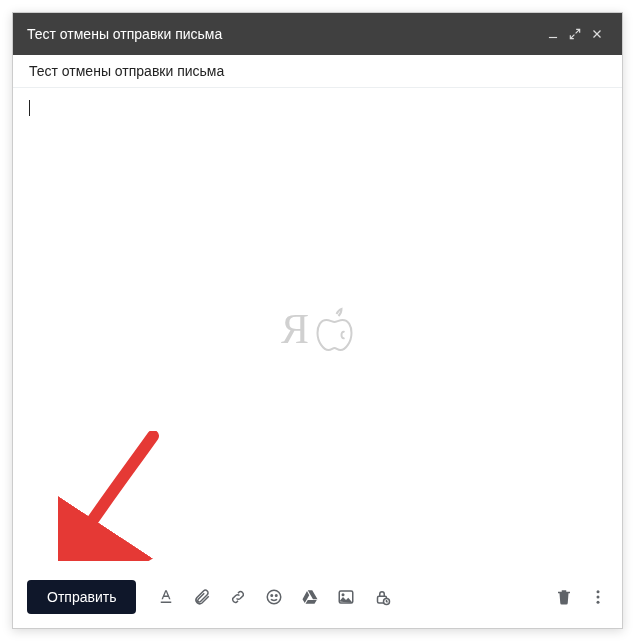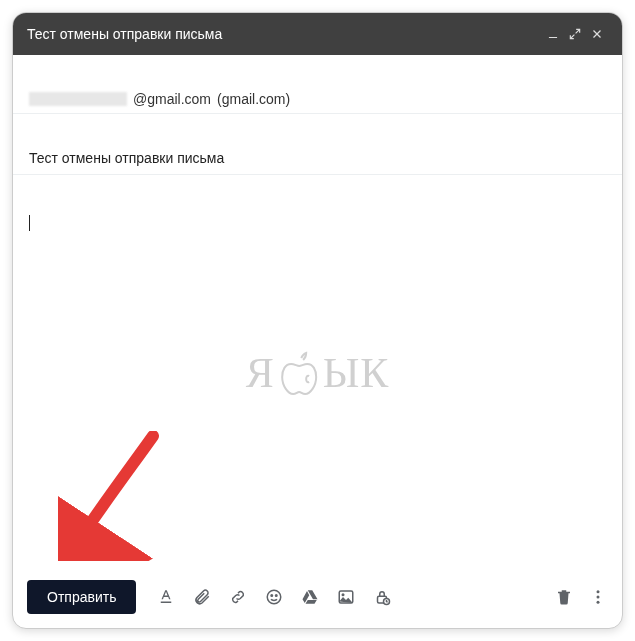--- a/index.html
+++ b/index.html
@@ -8,27 +8,26 @@
     background: #fff;
     width: 635px;
     height: 641px;
     overflow: hidden;
     position: relative;
   }
   .window {
     position: absolute;
     top: 12px; left: 12px; right: 12px; bottom: 12px;
     border: 1px solid #ccc;
-    border-radius: 14px;
+    border-radius: 0;
     overflow: hidden;
     display: flex;
     flex-direction: column;
     box-shadow: 0 2px 10px rgba(0,0,0,0.15);
     background: #fff;
-    gap: 28px;
   }
   .titlebar {
     background: #404040;
     color: #fff;
     display: flex;
     align-items: center;
     padding: 10px 14px;
     font-size: 14px;
   }
   .titlebar .title { flex: 1; }
@@ -145,40 +144,34 @@
         </svg>
     </div>
     <div class="ctrl">
       <svg viewBox="0 0 24 24" fill="none" stroke="currentColor" stroke-width="2">
           <line x1="6" y1="6" x2="18" y2="18"></line>
           <line x1="6" y1="18" x2="18" y2="6"></line>
         </svg>
     </div>
   </div>
 
-  <div class="to-row">
-    <span class="redacted"></span>
-    <span>@gmail.com</span>
-    <span>(gmail.com)</span>
-  </div>
 
   <div class="subject-row">
     <span>Тест отмены отправки письма</span>
   </div>
 
   <div class="body-area">
     <div class="cursor"></div>
     <div class="watermark">
       <span>Я</span>
       <svg viewBox="0 0 40 46" fill="none" stroke="#d0d0d0" stroke-width="2">
         <path d="M22 8 C24 4 27 3 27 3 C27 3 27 7 24 10"></path>
         <path d="M12 14 C6 14 3 20 3 27 C3 36 9 44 14 44 C17 44 18 42 20 42 C22 42 23 44 26 44 C31 44 37 36 37 27 C37 20 34 14 28 14 C25 14 22 16 20 16 C18 16 15 14 12 14 Z"></path>
         <path d="M30 26 C28 25 27 27 27 29 C27 31 28 33 30 32"></path>
       </svg>
-      <span>ЫК</span>
     </div>
   </div>
 
   <div class="toolbar">
     <button class="send-btn">Отправить</button>
 
     <div class="tool-icons">
       <div class="ic">
         <svg viewBox="0 0 24 24" fill="currentColor">
             <path d="M11 3 L6 15 h2 l1-3 h6 l1 3 h2 L13 3 Z M10 10 l2-5 l2 5 Z"></path>

